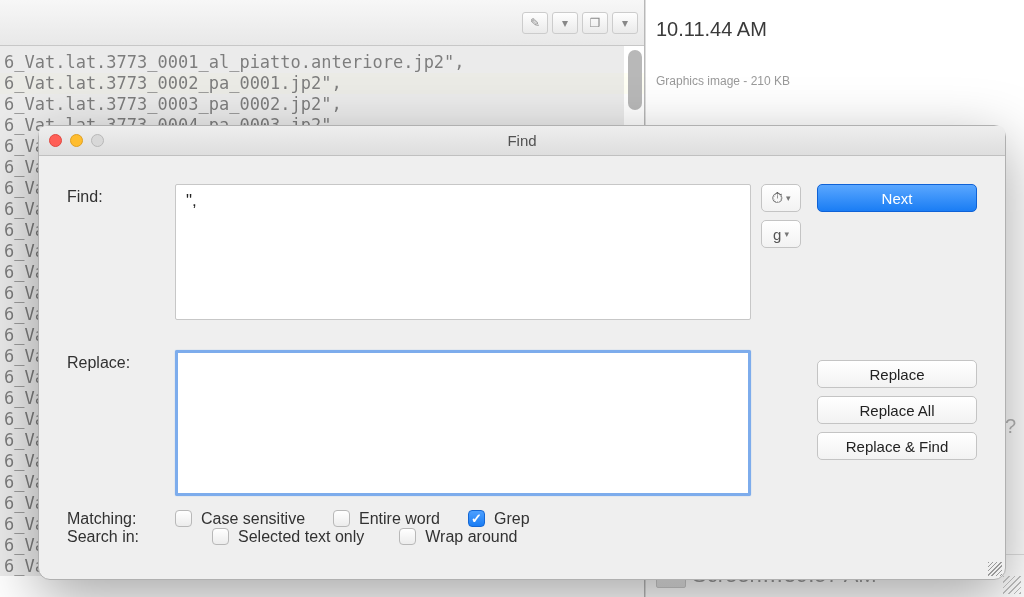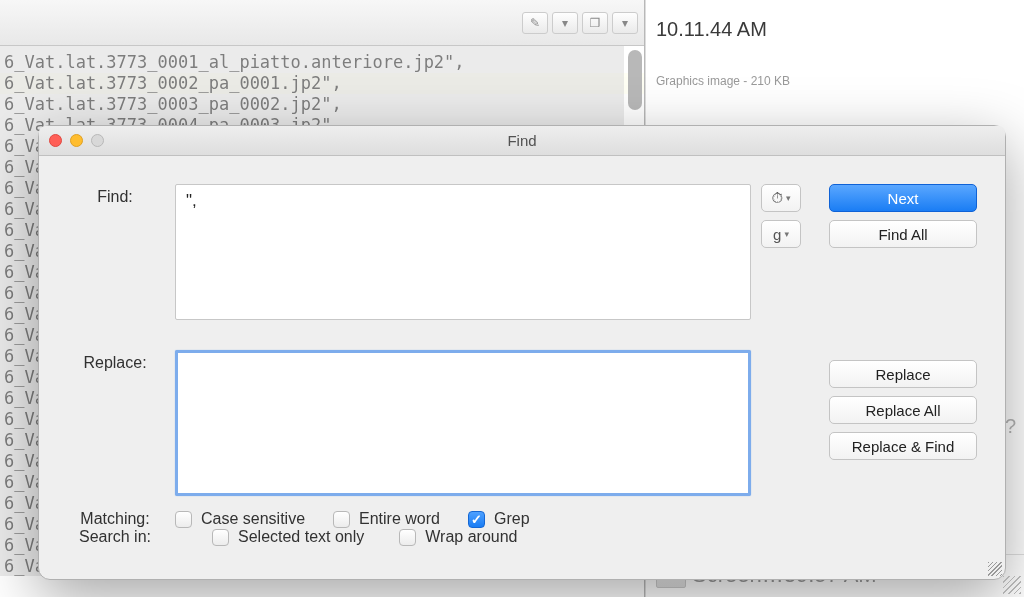--- a/index.html
+++ b/index.html
@@ -183,21 +183,21 @@
       padding: 28px 28px 14px 28px;
       position: relative;
     }
 
     .row {
       display: flex;
       margin-bottom: 14px;
     }
     .label-col {
       width: 108px;
-      text-align: center;
+      text-align: left;
       padding-right: 12px;
       font-size: 16px;
       color: #313131;
       padding-top: 4px;
     }
     .textarea {
       width: 576px;
       height: 136px;
       border: 1px solid #c7c7c7;
       border-radius: 2px;
@@ -218,21 +218,21 @@
       display: flex;
       flex-direction: column;
       gap: 8px;
       position: absolute;
       right: 28px;
     }
     .find-buttons { top: 28px; }
     .repl-buttons { top: 204px; }
 
     .btn {
-      width: 148px;
+      width: 160px;
       height: 28px;
       border-radius: 5px;
       font-size: 15px;
       border: 1px solid #c4c4c4;
       background: linear-gradient(#ffffff,#f2f2f2);
       color: #222;
       cursor: pointer;
     }
     .btn-primary {
       background: linear-gradient(#5aa7ff,#1a7df4);
@@ -272,21 +272,21 @@
     .options-row .label-col {
       padding-top: 0;
     }
     .chk-group {
       display: flex;
       align-items: center;
       gap: 28px;
     }
     .chk {
       display: flex;
-      align-items: flex-end;
+      align-items: flex-start;
       gap: 9px;
       font-size: 16px;
       color: #323232;
     }
     .checkbox {
       width: 17px;
       height: 17px;
       border-radius: 4px;
       border: 1px solid #b8b8b8;
       background: linear-gradient(#ffffff,#ececec);
@@ -396,21 +396,20 @@
             <span class="arr">▾</span>
           </div>
         <div class="small-btn">
             <span>g</span>
             <span class="arr">▾</span>
           </div>
       </div>
     </div>
     <div class="buttons-col find-buttons">
       <button class="btn btn-primary">Next</button>
-      <button class="btn">Find All</button>
     </div>
 
     <div class="row" style="margin-top: 30px;">
       <div class="label-col">Replace:</div>
       <textarea class="textarea replace" style=""></textarea>
     </div>
     <div class="buttons-col repl-buttons">
       <button class="btn">Replace</button>
       <button class="btn">Replace All</button>
       <button class="btn">Replace &amp; Find</button>

